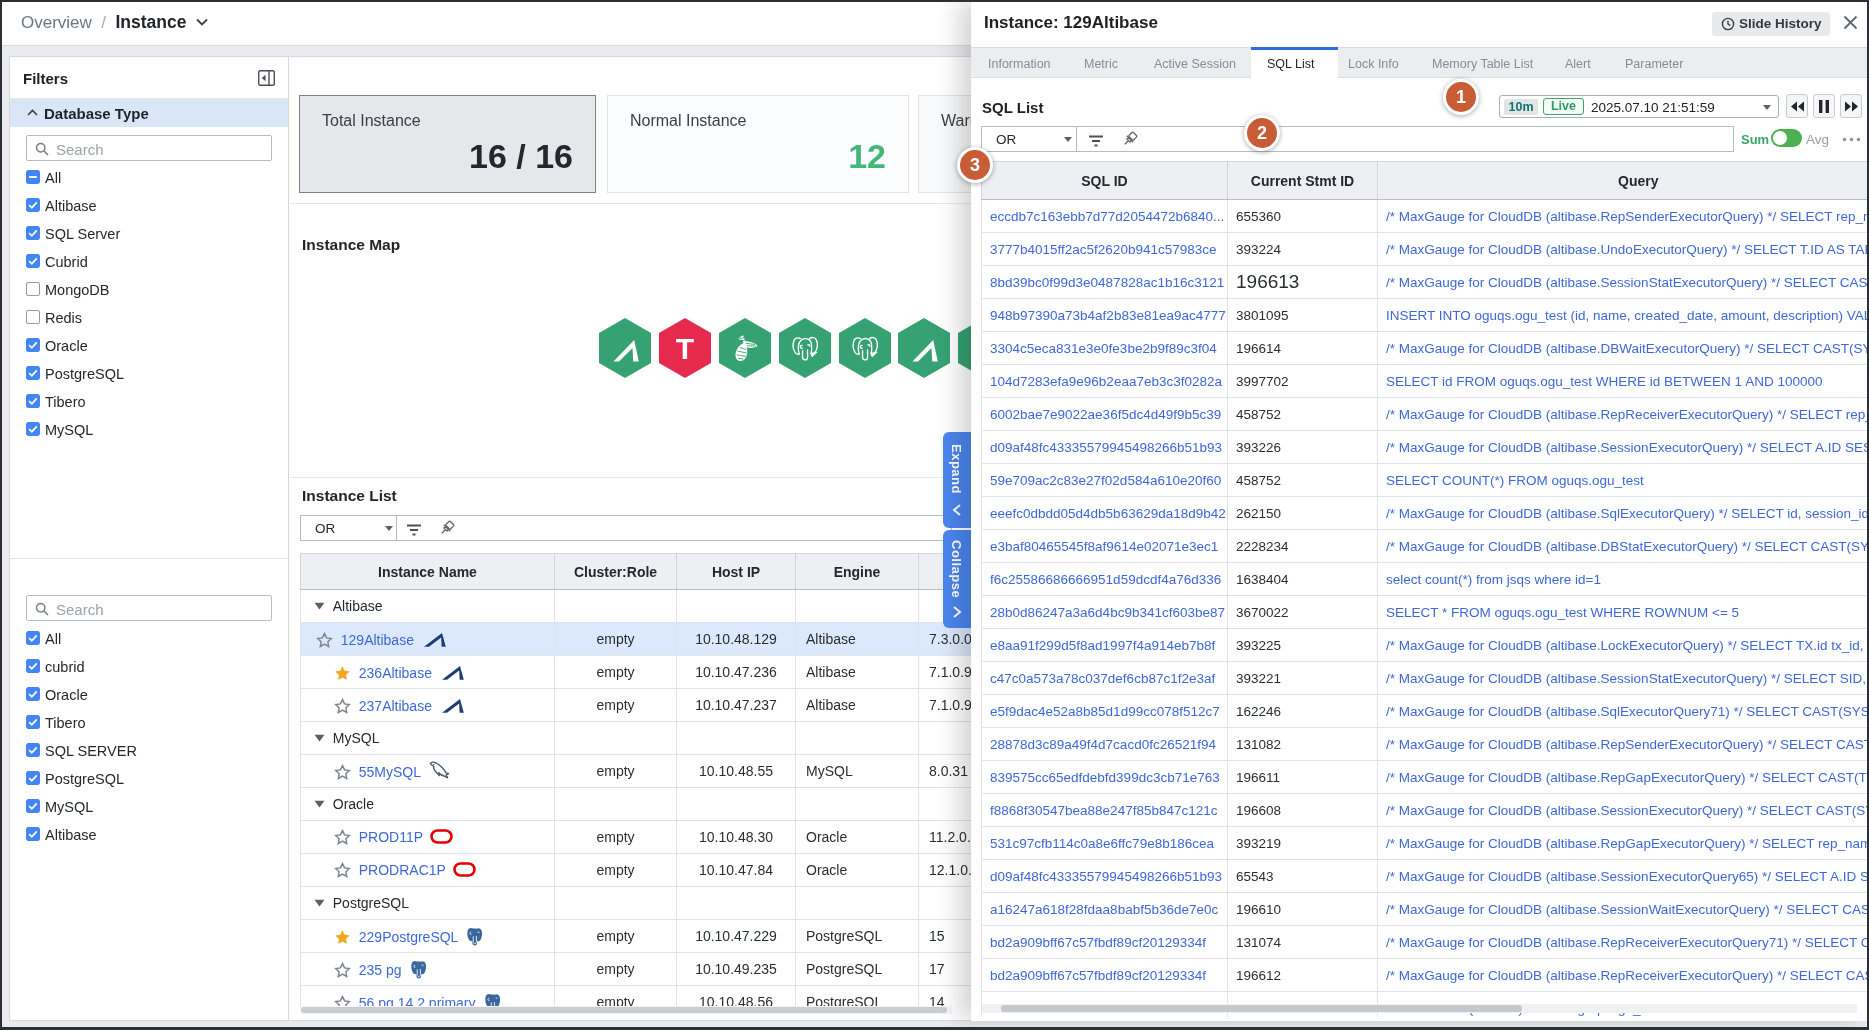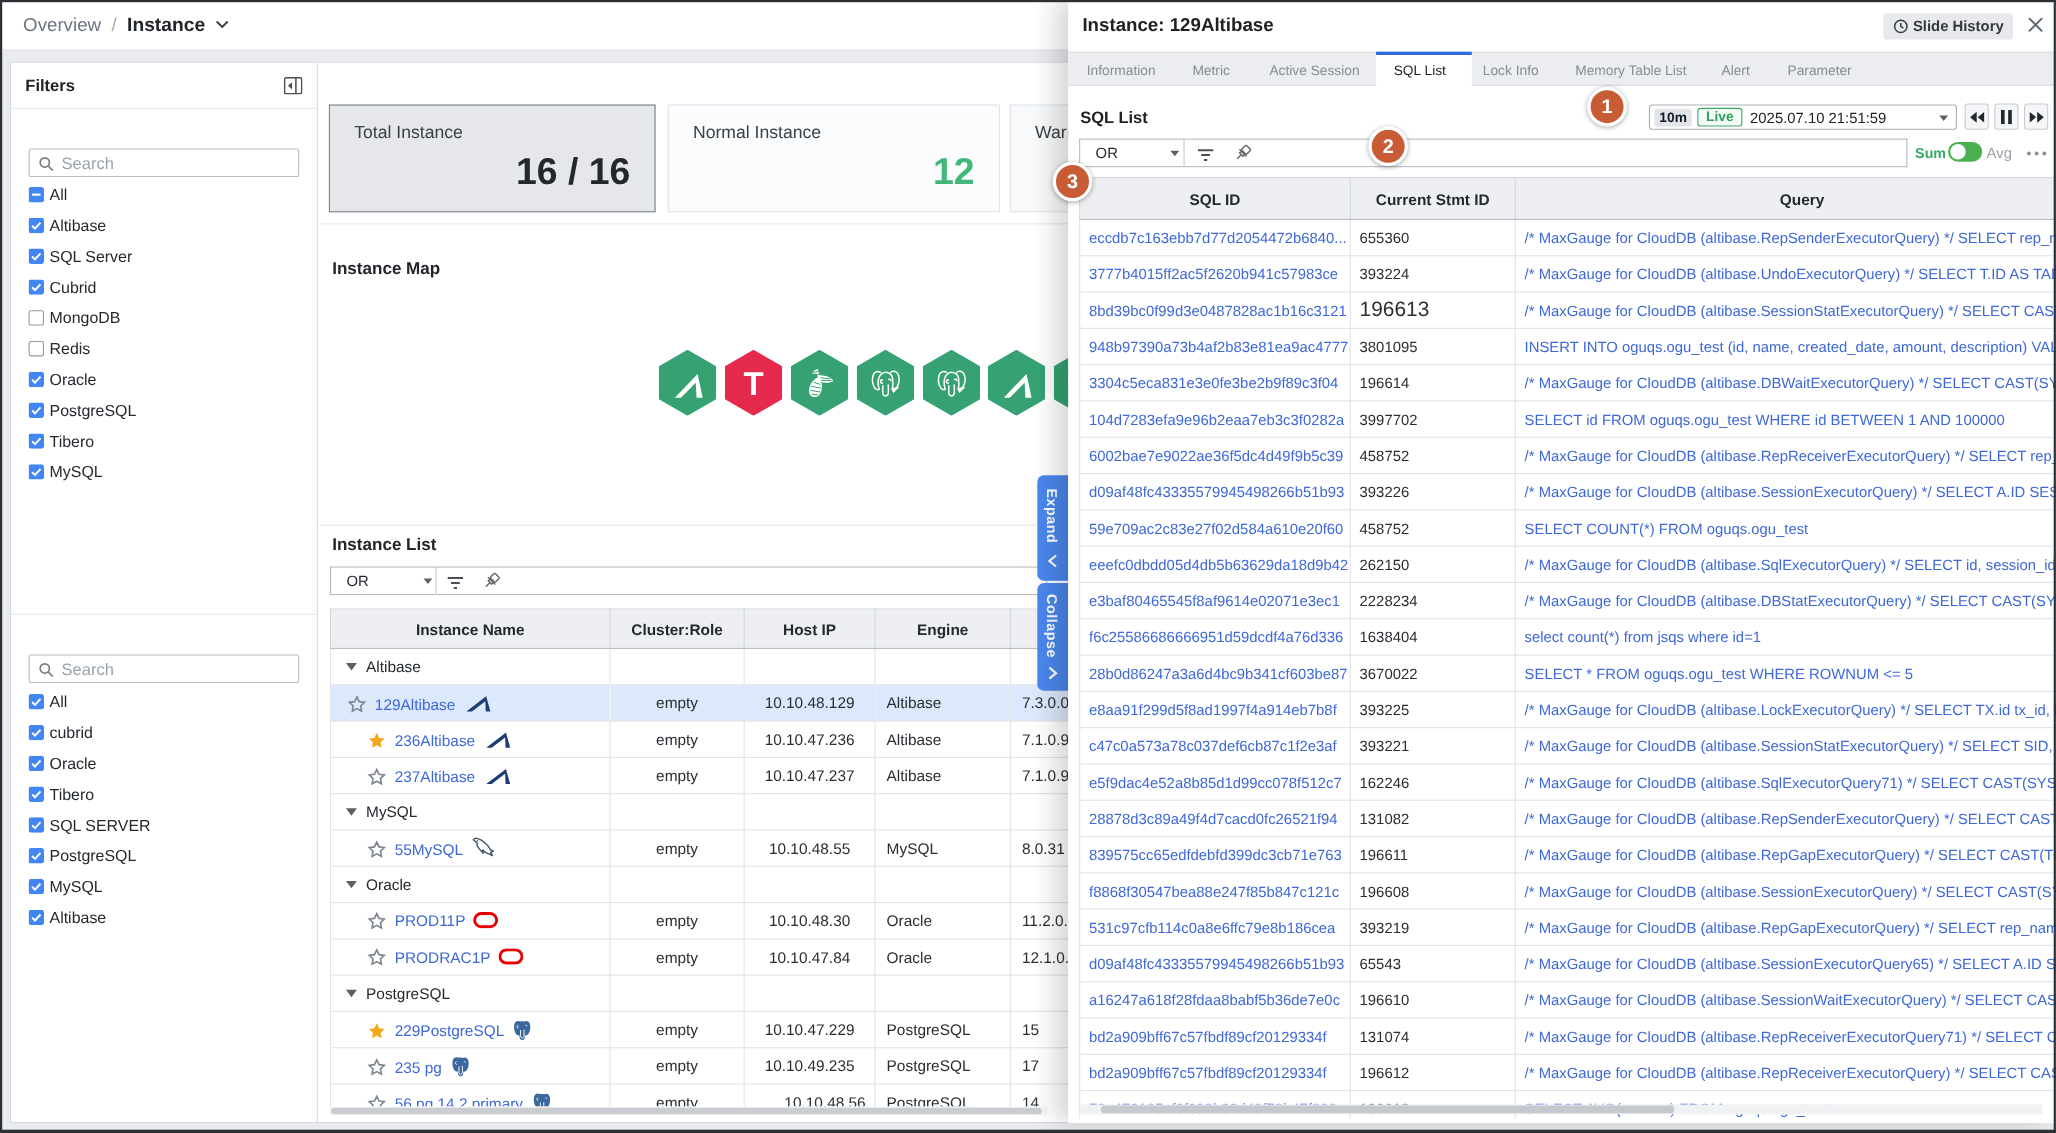--- a/index.html
+++ b/index.html
@@ -41,20 +41,26 @@
 </div>
 
 <div class="panel abs" style="left:9px;top:56px;width:280px;height:965px;">
  <div class="abs" style="left:13px;top:13px;font-size:15px;font-weight:700;color:#202124;">Filters</div>
  <svg class="abs" style="left:248px;top:13px" width="17" height="16" viewBox="0 0 17 16">
         <rect x="0.7" y="0.7" width="15.6" height="14.6" rx="1.5" fill="none" stroke="#4a5056" stroke-width="1.4"></rect>
         <line x1="11" y1="1" x2="11" y2="15" stroke="#4a5056" stroke-width="1.4"></line>
         <path d="M7.5 4.8 L3.8 8 L7.5 11.2 Z" fill="#4a5056"></path>
       </svg>
  <div class="abs" style="left:0;top:41px;width:278px;height:1px;background:#e4e7ea"></div>
+ <div class="sect" style="top:42px;">
+        <svg class="abs" style="left:17px;top:10px" width="11" height="7">
+          <path d="M1 6 L5.5 1.5 L10 6" stroke="#3c4043" stroke-width="1.6" fill="none"></path>
+        </svg>
+        <span class="cap">Database Type</span>
+      </div>
  <div class="srch" style="top:78px;">
         <svg class="abs" style="left:8px;top:6px" width="14" height="14" viewBox="0 0 14 14">
           <circle cx="5.7" cy="5.7" r="4.2" fill="none" stroke="#767d85" stroke-width="1.5"></circle>
           <line x1="9" y1="9" x2="13" y2="13" stroke="#767d85" stroke-width="1.6"></line>
         </svg>
         <span>Search</span>
       </div>
 <div class="cbrow" style="top:112px">
         <svg class="cb" width="14" height="14" viewBox="0 0 14 14">
           <rect width="14" height="14" rx="2" fill="#4285f4"></rect>
@@ -433,21 +439,21 @@
                   <path d="M8.5 1.6 L10.6 5.9 L15.3 6.5 L11.9 9.8 L12.7 14.5 L8.5 12.2 L4.3 14.5 L5.1 9.8 L1.7 6.5 L6.4 5.9 Z" fill="none" stroke="#7e858c" stroke-width="1.5"></path>
                 </svg>&nbsp;&nbsp;<a class="lnk">56 pg 14 2 primary</a><svg width="21" height="20" viewBox="0 0 26 26" style="vertical-align:-4px;margin-left:8px">
                   <g>
                     <path d="M8.6 3.4 C5.4 1.8 2.2 3.2 1.4 6.6 C0.6 10 1.2 14.4 2.8 17.2 C3.9 19.1 5.8 20.2 7.4 19.6 L7.6 22 C7.7 24 9 25.2 10.8 25.2 C12.6 25.2 13.8 24 13.8 22 L13.9 19.8 C15.5 20.4 17.4 19.4 18.5 17.4 C20.1 14.6 20.7 10.2 19.9 6.8 C19.1 3.4 15.9 2 12.7 3.6 C12 3.1 9.3 3.1 8.6 3.4 Z" fill="#39679e"></path>
                     <path d="M6.2 8.2 C5.2 7.9 4.4 8.6 4.5 9.7 C4.6 10.8 5.5 11.4 6.3 11" stroke="#fff" stroke-width="1.1" fill="none"></path>
                     <path d="M14.5 7.8 C15.5 7.4 16.4 8 16.4 9.1" stroke="#fff" stroke-width="1.1" fill="none"></path>
                     <path d="M8.8 13.4 L8.7 20.4 C8.7 22 9.6 23 10.8 23 C12 23 12.9 22 12.9 20.4 L12.8 13" stroke="#fff" stroke-width="1.1" fill="none"></path>
                   </g>
                 </svg></td>
               <td style="text-align:center">empty</td>
-              <td style="text-align:right">10.10.48.56</td>
+              <td style="text-align:center">10.10.48.56</td>
               <td style="padding-left:10px">PostgreSQL</td>
               <td style="padding-left:10px">14</td>
             </tr>
           </tbody>
         </table>
       </div>
  <div class="abs" style="left:11px;top:949px;width:652px;height:8px;background:#f4f5f6;"></div>
  <div class="abs" style="left:12px;top:950px;width:646px;height:6px;background:#c9cdd2;border-radius:3px;"></div>
 </div>
 
@@ -482,21 +488,21 @@
    <span class="tabx" style="left:183px;">Active Session</span>
    <div class="abs" style="left:280px;top:-1px;width:87px;height:32px;background:#fff;border-top:3px solid #2e6be0;"></div>
    <span class="tabx" style="left:296px;color:#1f2328;">SQL List</span>
    <span class="tabx" style="left:377px;">Lock Info</span>
    <span class="tabx" style="left:461px;">Memory Table List</span>
    <span class="tabx" style="left:594px;">Alert</span>
    <span class="tabx" style="left:654px;">Parameter</span>
  </div>
  <div class="abs" style="left:11px;top:99px;font-size:15px;font-weight:700;color:#202124;">SQL List</div>
  <div class="abs" style="left:528px;top:95px;width:280px;height:23px;border:1px solid #a9aeb4;border-radius:3px;background:#fff;">
-   <span class="chip" style="left:4px;top:3px;width:34px;height:16px;background:#e2e4e8;border-radius:2px;font-size:12.5px;color:#0f172a;line-height:16px;">10m</span>
+   <span class="chip" style="left:4px;top:3px;width:34px;height:16px;background:#e2e4e8;border-radius:2px;font-size:12.5px;color:#0f766e;line-height:16px;">10m</span>
    <span class="chip" style="left:43px;top:2px;width:41px;height:17px;border:1.5px solid #3aa76b;border-radius:3px;font-size:12.5px;color:#2f9e5f;line-height:15px;background:#f4fbf7;">Live</span>
    <span class="abs" style="left:91px;top:4px;font-size:13.5px;font-weight:500;color:#202327;">2025.07.10 21:51:59</span>
    <div class="caret" style="left:263px;top:9px"></div>
  </div>
  <div class="abs" style="left:815px;top:94px;width:22px;height:24px;background:#f5f6f8;border:1px solid #c8ccd1;border-radius:3px;">
         <svg class="abs" style="left:3px;top:6px" width="14" height="11" viewBox="0 0 14 11">
           <path d="M7 0.5 V10.5 L1 5.5 Z" fill="#23262b"></path>
           <path d="M14 0.5 V10.5 L8 5.5 Z" fill="#23262b"></path>
         </svg>
       </div>

